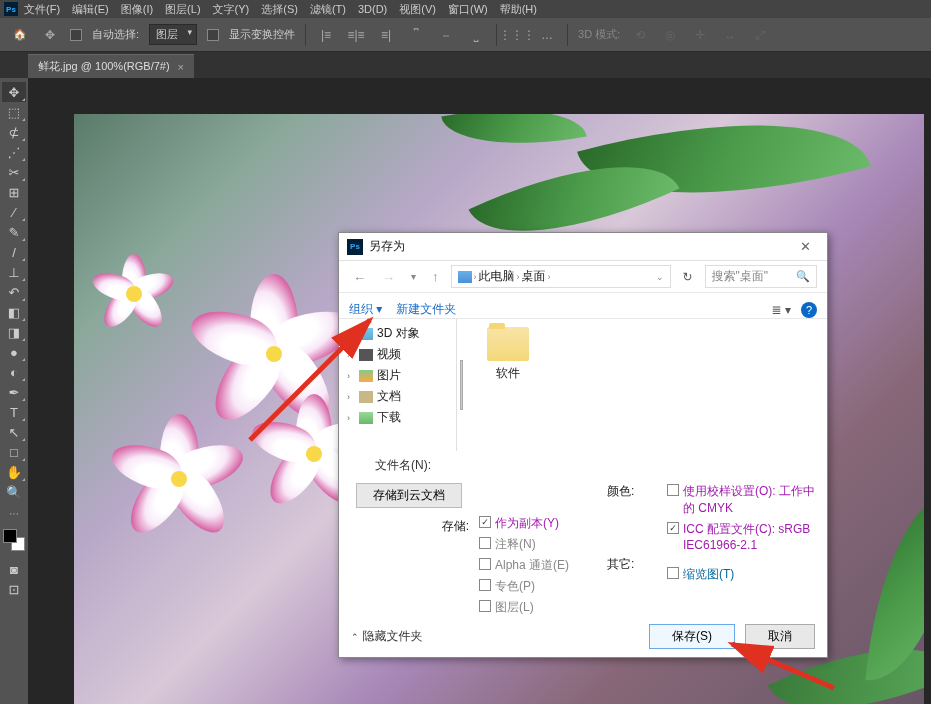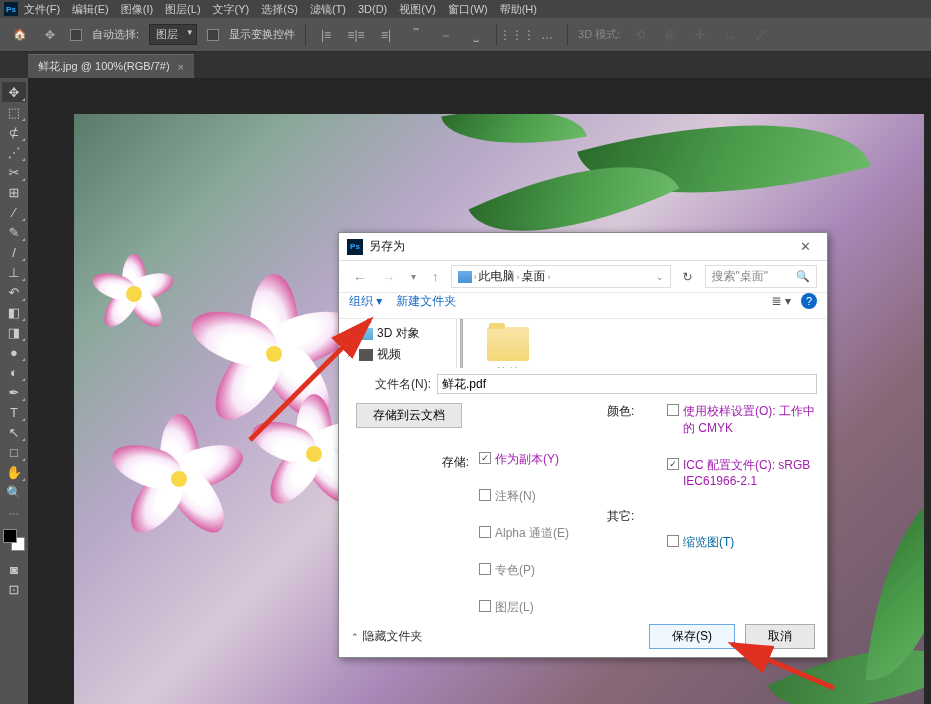--- a/index.html
+++ b/index.html
@@ -61,21 +61,21 @@
 .dlg-nav { height: 32px; display: flex; align-items: center; padding: 0 10px; gap: 8px; border-bottom: 1px solid #e8e8e8; }
 .navbtn { color: #888; font-size: 13px; padding: 2px 4px; }
 .breadcrumb { flex: 0 0 auto; display: flex; align-items: center; gap: 2px; background: #fff; border: 1px solid #ddd; padding: 2px 6px; width: 220px; }
 .bc-icon { width: 14px; height: 12px; background: linear-gradient(#6ab0e8, #4a90d8); }
 .bc-sep { color: #888; font-size: 9px; }
 .breadcrumb .tail { margin-left: auto; display: flex; gap: 4px; }
 .refresh-icon { color: #555; font-size: 12px; padding: 2px 4px; }
 .searchbox { flex: 1; border: 1px solid #ddd; padding: 2px 6px; color: #888; display: flex; align-items: center; justify-content: space-between; }
 .search-mag { color: #888; font-size: 11px; }
 
-.dlg-toolbar { height: 26px; display: flex; align-items: flex-start; padding: 0 10px; gap: 14px; color: #1a6cc8; border-bottom: 1px solid #e8e8e8; }
+.dlg-toolbar { height: 26px; display: flex; align-items: flex-end; padding: 0 10px; gap: 14px; color: #1a6cc8; border-bottom: 1px solid #e8e8e8; }
 .dlg-toolbar .right { margin-left: auto; display: flex; align-items: center; gap: 10px; }
 .view-icon { color: #555; font-size: 12px; }
 .help-icon { width: 16px; height: 16px; border-radius: 50%; background: #0a68c8; color: #fff; font-size: 11px; display: flex; align-items: center; justify-content: center; }
 
 .dlg-body { flex: 1; display: flex; overflow: hidden; }
 .tree { width: 118px; border-right: 1px solid #e0e0e0; padding: 4px 0; overflow: hidden; }
 .tree-row { display: flex; align-items: center; gap: 4px; padding: 2px 4px 2px 20px; font-size: 12px; color: #222; position: relative; }
 .tree-row .arrow { position: absolute; left: 8px; font-size: 9px; color: #666; }
 .tree-icon { width: 14px; height: 12px; }
 .ti-folder3d { background: linear-gradient(#7ac8e8, #5aa8d8); }
@@ -93,21 +93,21 @@
 .folder-big::before { content: ''; position: absolute; top: -4px; left: 2px; width: 16px; height: 6px; background: #f4d878; border-radius: 2px 2px 0 0; }
 
 .dlg-fields { padding: 6px 10px 0 10px; }
 .field-row { display: flex; align-items: center; gap: 6px; margin-bottom: 3px; }
 .field-label { width: 82px; text-align: right; font-size: 12px; color: #333; }
 .field-input { flex: 1; border: 1px solid #ccc; padding: 2px 4px; font-size: 12px; background: #fff; }
 .field-dd { flex: 1; border: 1px solid #ccc; padding: 2px 4px; font-size: 12px; background: #efefef; position: relative; }
 .field-dd::after { content: '▾'; position: absolute; right: 6px; top: 2px; color: #555; }
 
 .dlg-options { display: flex; padding: 6px 10px 0 10px; gap: 10px; }
-.opt-col { display: flex; flex-direction: column; gap: 20px; font-size: 12px; }
+.opt-col { display: flex; flex-direction: column; gap: 4px; font-size: 12px; }
 .opt-col.c1 { width: 120px; align-items: flex-end; }
 .opt-col.c2 { flex: 1; }
 .opt-col.c3 { width: 50px; text-align: left; }
 .opt-col.c4 { width: 150px; }
 .cloud-btn { background: #e8e8e8; border: 1px solid #bbb; padding: 3px 16px; font-size: 12px; align-self: center; margin-bottom: 6px; }
 .cb-row { display: flex; align-items: flex-start; gap: 4px; }
 .cb { width: 12px; height: 12px; border: 1px solid #888; flex-shrink: 0; margin-top: 1px; }
 .cb.checked::after { content: '✓'; display: block; font-size: 9px; line-height: 10px; text-align: center; color: #333; }
 .link-blue { color: #a21caf; }
 
@@ -324,21 +324,20 @@
       <div class="file-item">
         <div class="folder-big"></div>
         <span>软件</span>
       </div>
     </div>
   </div>
 
   <div class="dlg-fields">
     <div class="field-row">
       <span class="field-label">文件名(N):</span>
-      <input class="field-input" value="鲜花.pdf" style="">
     </div>
   </div>
 
   <div class="dlg-options">
     <div class="opt-col c1">
       <button class="cloud-btn">存储到云文档</button>
       <span>存储:</span>
     </div>
     <div class="opt-col c2">
       <div style="height:28px"></div>

